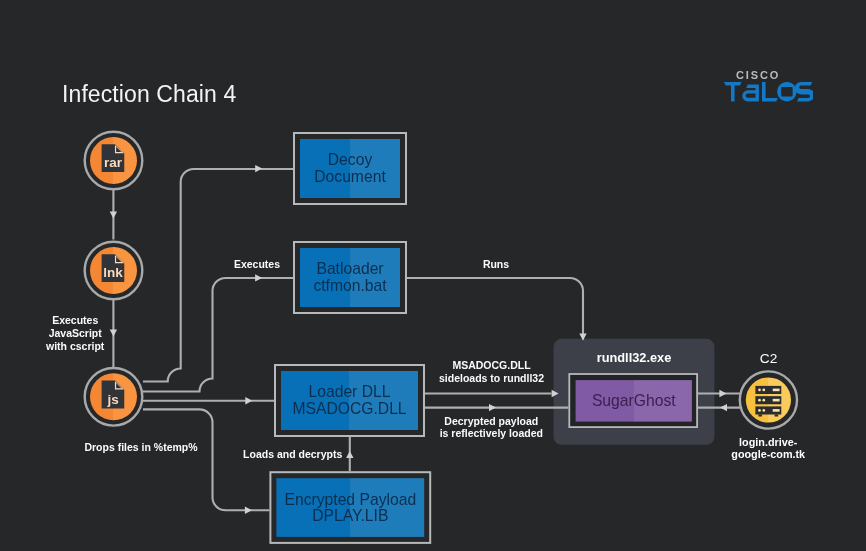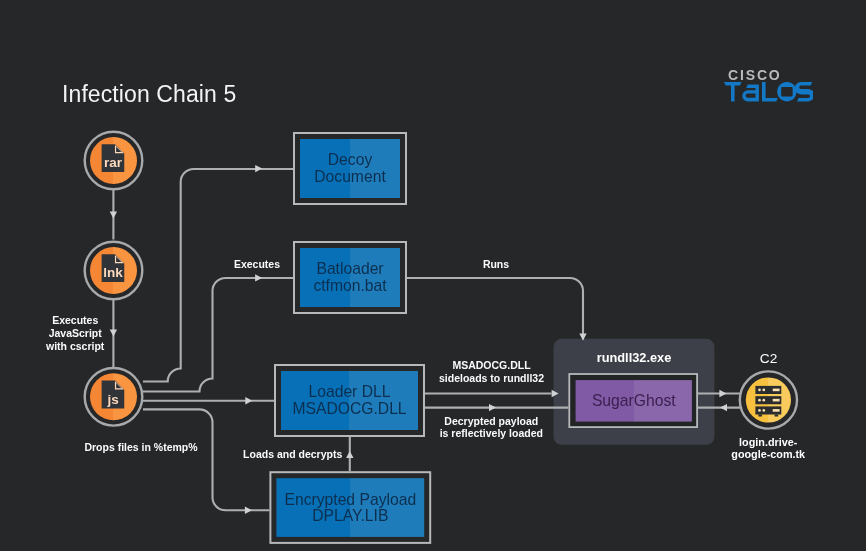--- a/index.html
+++ b/index.html
@@ -5,37 +5,37 @@
   html,body{margin:0;padding:0;}
   body{width:866px;height:551px;background:#262729;overflow:hidden;
        font-family:"Liberation Sans",sans-serif;}
   #stage{position:relative;width:866px;height:551px;}
   svg.diagram{position:absolute;left:0;top:0;width:866px;height:551px;}
   #stage{will-change:transform;}
   text{-webkit-font-smoothing:antialiased;}
   .title{position:absolute;left:62px;top:82px;font-size:23px;font-weight:300;
          letter-spacing:.1px;color:#f2f3f4;line-height:24px;white-space:nowrap;}
   .logo{position:absolute;left:723px;top:70px;}
-  .logo-cisco{font-size:14px;font-weight:700;letter-spacing:1.85px;color:#b8babc;
-              text-transform:uppercase;line-height:10px;margin-left:5px;}
+  .logo-cisco{font-size:11px;font-weight:700;letter-spacing:1.85px;color:#b8babc;
+              text-transform:uppercase;line-height:10px;margin-left:13px;}
   .logo-talos{display:block;margin-top:2.2px;}
   text.boxtxt{font-family:"Liberation Sans",sans-serif;font-size:15.7px;fill:#0c2f50;}
   text.edgelbl{font-family:"Liberation Sans",sans-serif;font-size:10.5px;font-weight:700;fill:#fafbfc;}
   text.proctxt{font-family:"Liberation Sans",sans-serif;font-size:12.8px;font-weight:700;fill:#ffffff;}
   text.purp{fill:#3b2050;}
   text.ficon{font-family:"Liberation Sans",sans-serif;font-size:13.5px;font-weight:700;fill:#fbd9bd;}
   text.c2title{font-family:"Liberation Sans",sans-serif;font-size:13.7px;fill:#ffffff;}
   text.c2url{font-family:"Liberation Sans",sans-serif;font-size:10.8px;font-weight:700;fill:#ffffff;}
 </style>
 </head>
 <body>
 
 <div id="stage">
 
-  <div class="title">Infection Chain 5</div>
+  <div class="title">Infection Chain 4</div>
 
   <div class="logo">
     <div class="logo-cisco">cisco</div>
     <svg class="logo-talos" viewBox="0 0 90 20" width="90" height="20">
       <g fill="#1378c6" fill-rule="evenodd">
         <path d="M1.0,0.0 H18.6 L17.0,3.4 H11.6 V19.4 H8.0 V3.4 H2.6 Z"></path>
         <path d="M24.8,2.6 H35.9 V19.4 H24.8 A5.55,5.55 0 0 1 24.8,8.3 H32.5 V6.0 H23.2 Z
                  M24.8,11.5 A2.15,2.15 0 0 0 24.8,15.8 H32.5 V11.5 Z"></path>
         <path d="M39.0,0.0 H42.6 V16.0 H54.8 L53.2,19.4 H39.0 Z"></path>
         <path d="M63.9,0.0 A9.7,9.7 0 1 1 63.85,0.0 Z

